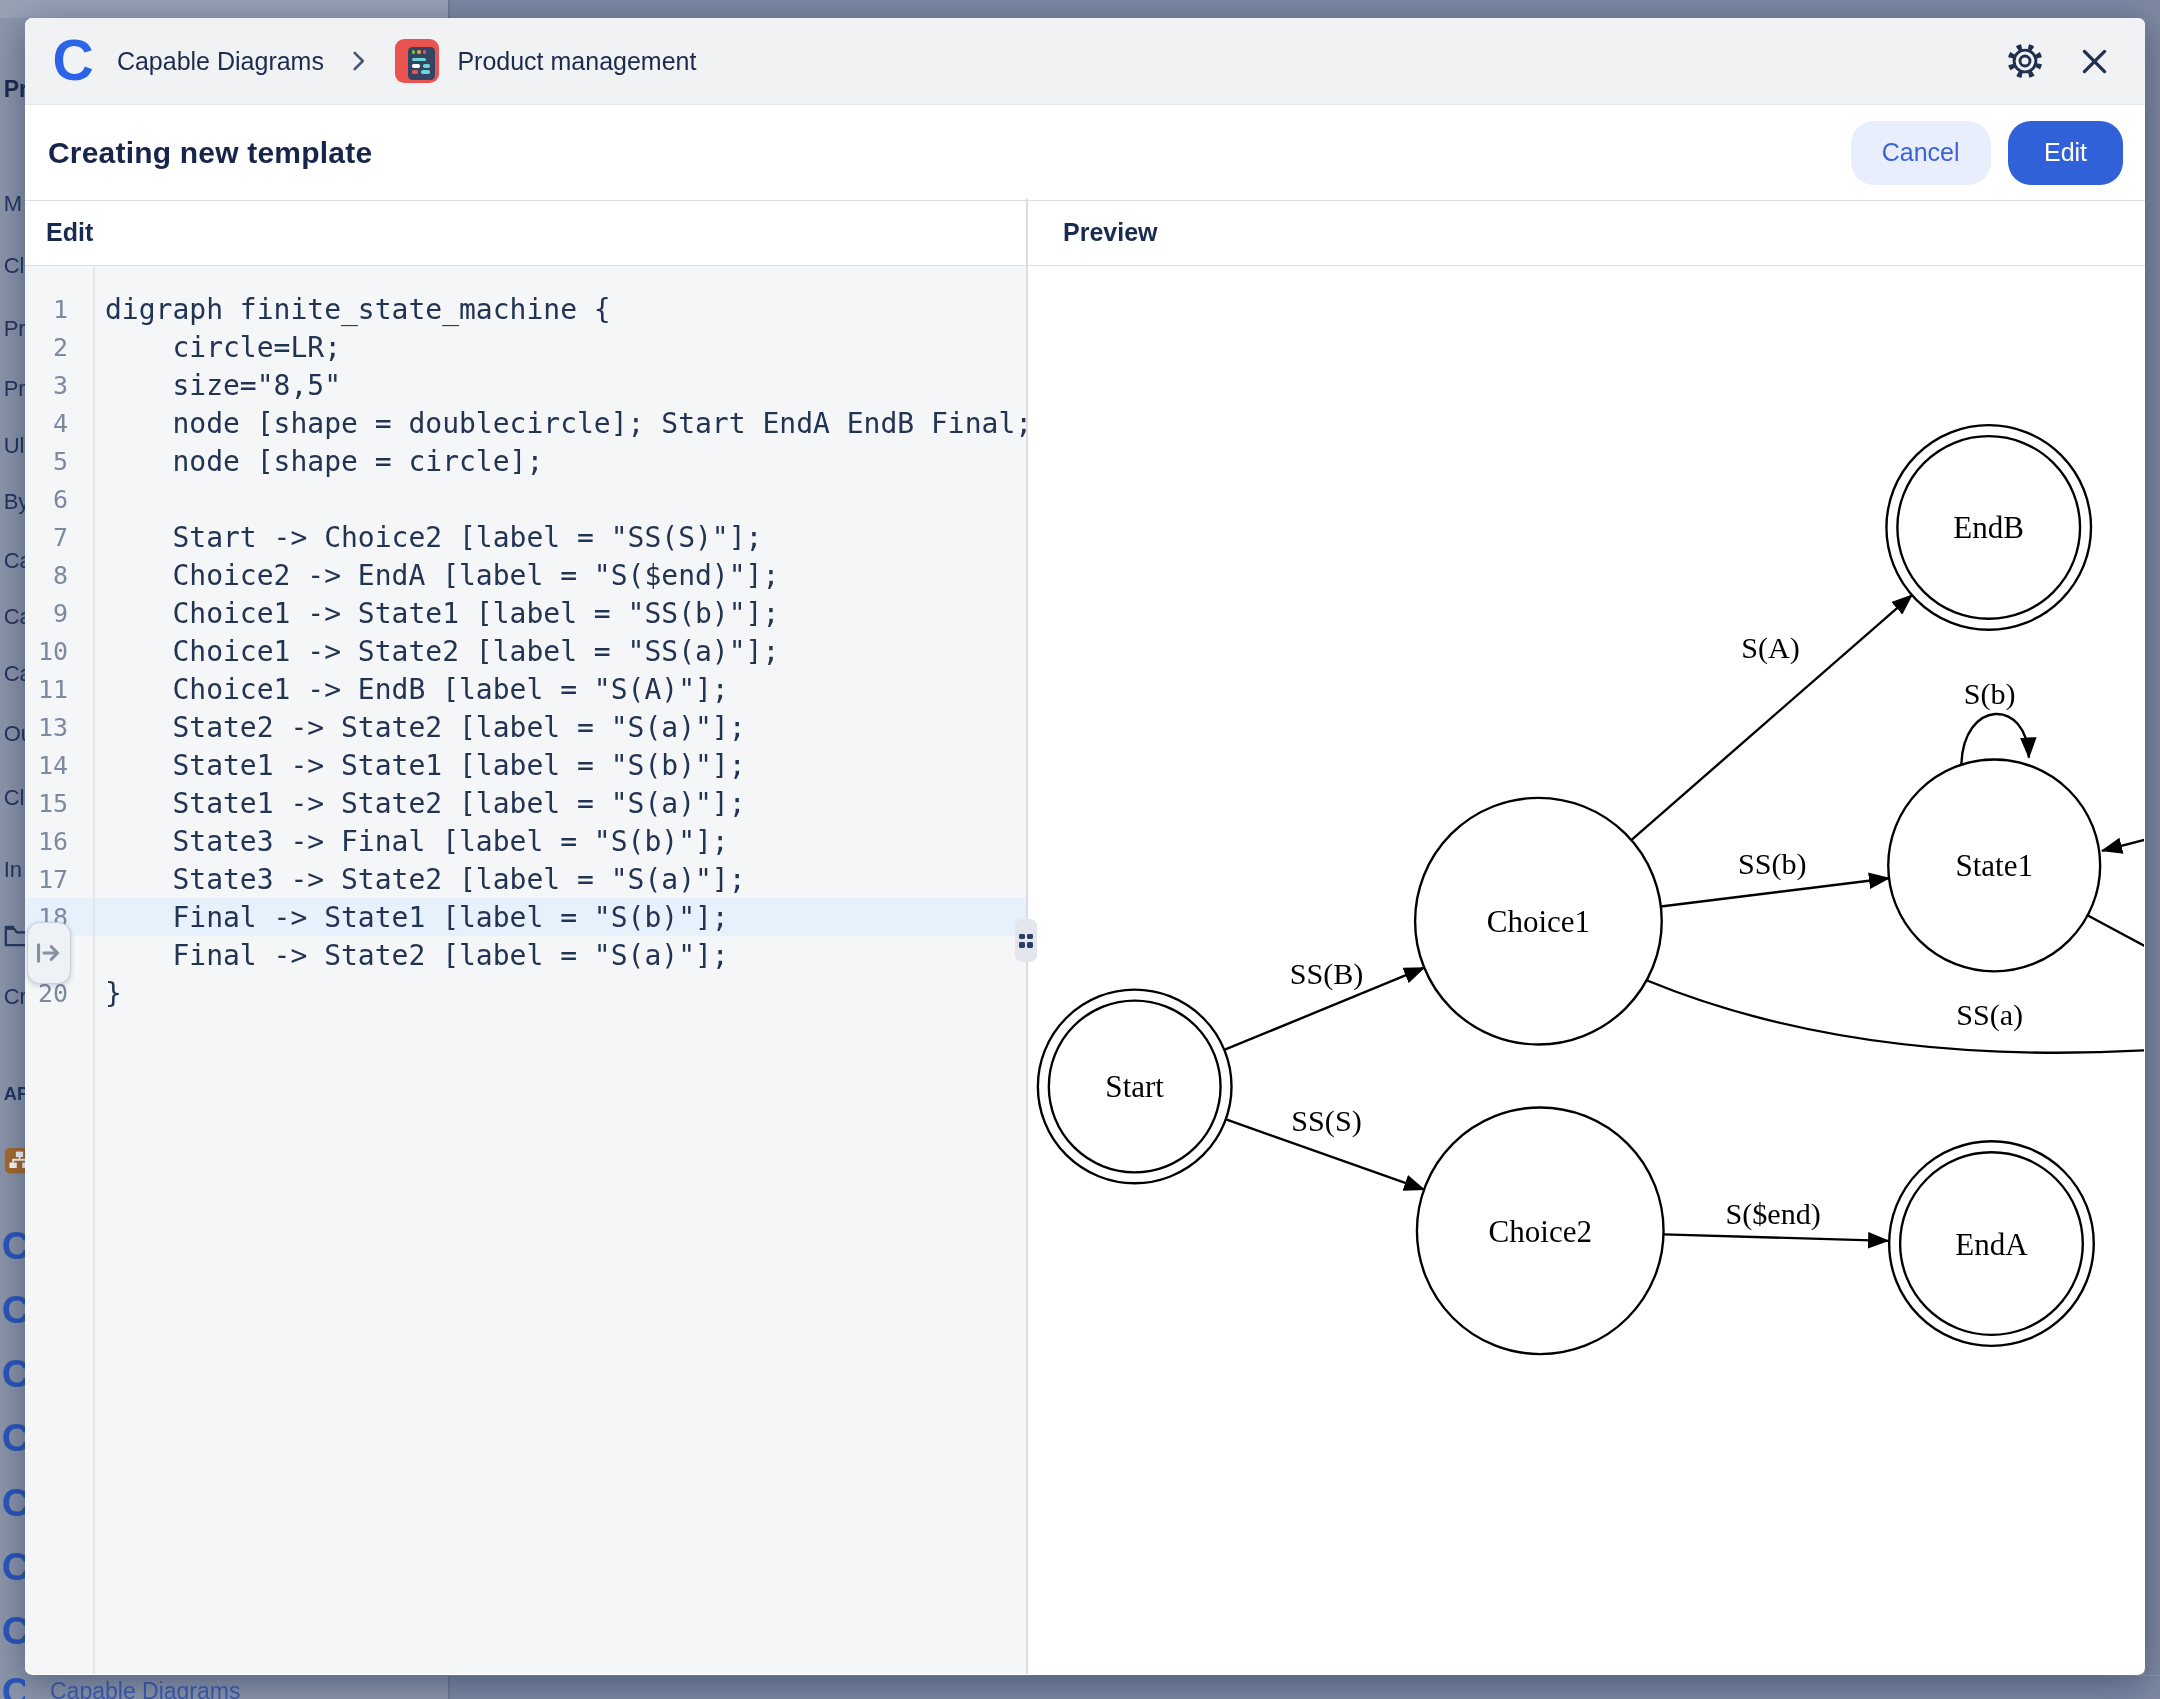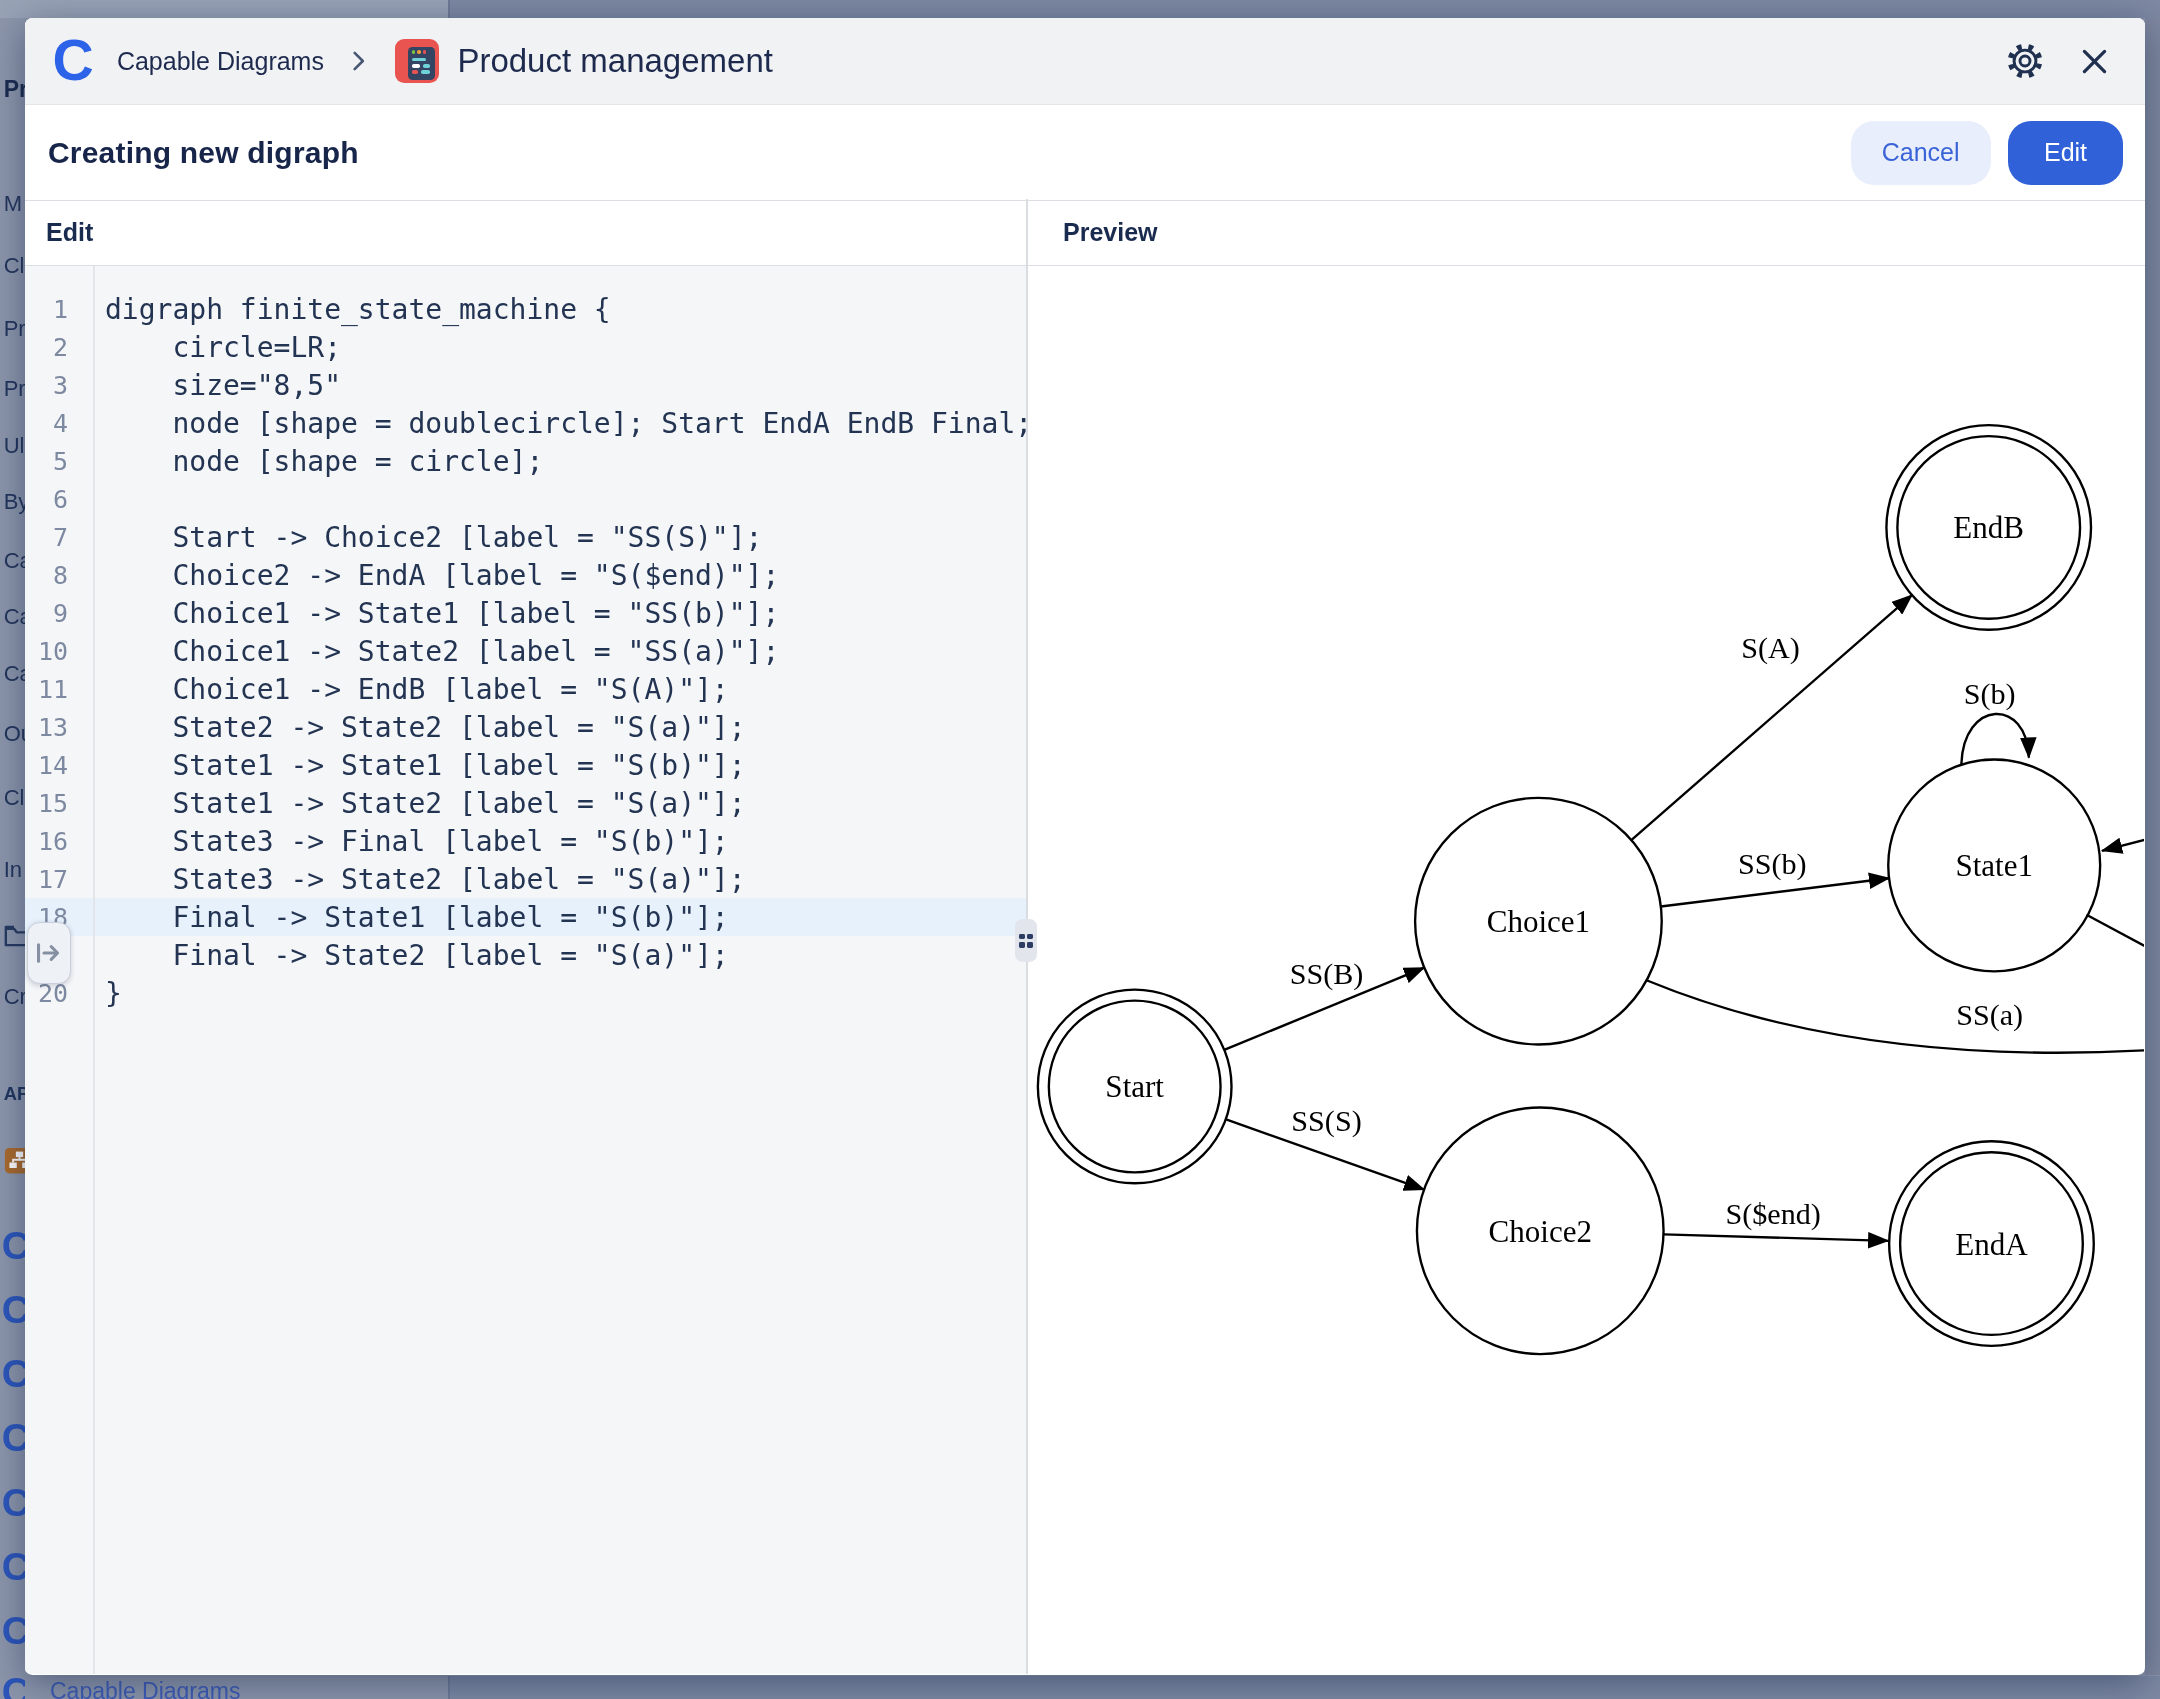--- a/index.html
+++ b/index.html
@@ -31,21 +31,21 @@
   #modal-header { position:relative; height:87px; background:#f1f2f4; border-bottom:0.9px solid #e3e5e9;
     display:flex; align-items:center; padding:0 31px 0 27.4px; }
   #app-logo { width:49px; height:53px; font-weight:800; font-size:57px; line-height:51px;
     color:#2d63e8; letter-spacing:-1.8px; }
   #app-name { margin-left:15.5px; font-size:25px; font-weight:500; color:#1d2a4e; }
   #crumb-chevron { margin-left:27.4px; display:flex; align-items:center; }
   #doc-icon { margin-left:27.4px; position:relative; width:44px; height:44px; border-radius:9.1px; background:#e95450; }
   #doc-icon .panel { position:absolute; left:12.8px; top:7.3px; width:27.4px; height:33px; border-radius:4.6px; background:#344563; }
   #doc-icon .dot { position:absolute; width:3.7px; height:3.7px; border-radius:1.8px; top:11px; }
   #doc-icon .bar { position:absolute; height:3.7px; border-radius:1.8px; }
-  #page-name { margin-left:18.3px; font-size:33px; font-weight:500; color:#1d2a4e; }
+  #page-name { margin-left:18.3px; font-size:25px; font-weight:500; color:#1d2a4e; }
   #header-spacer { flex:1; }
   .header-icon-btn { width:40px; height:40px; display:flex; align-items:center; justify-content:center; cursor:pointer; }
   #gear-btn { margin-right:29px; }
 
   
   #title-row { position:relative; height:96px; background:#fff; border-bottom:1.8px solid #dcdfe4;
     display:flex; align-items:center; padding:0 22px 0 23px; }
   #page-title { font-size:30px; font-weight:700; color:#17254a; letter-spacing:0.2px; }
   #title-spacer { flex:1; }
   .btn { height:64px; border:none; border-radius:23px; font-size:25px; font-weight:500;
@@ -169,21 +169,21 @@
     </div>
     <div class="header-icon-btn">
       <svg width="33" height="33" viewBox="0 0 36 36">
         <line x1="7" y1="7" x2="29" y2="29" stroke="#20304f" stroke-width="3.6" stroke-linecap="round"></line>
         <line x1="29" y1="7" x2="7" y2="29" stroke="#20304f" stroke-width="3.6" stroke-linecap="round"></line>
       </svg>
     </div>
   </div>
 
   <div id="title-row">
-    <span id="page-title">Creating new digraph</span>
+    <span id="page-title">Creating new template</span>
     <div id="title-spacer"></div>
     <button class="btn" id="cancel-btn">Cancel</button>
     <button class="btn" id="save-btn">Edit</button>
   </div>
 
   <div id="panes-header">
     <span class="pane-label" id="edit-label">Edit</span>
     <span class="pane-label" id="preview-label">Preview</span>
   </div>
 

